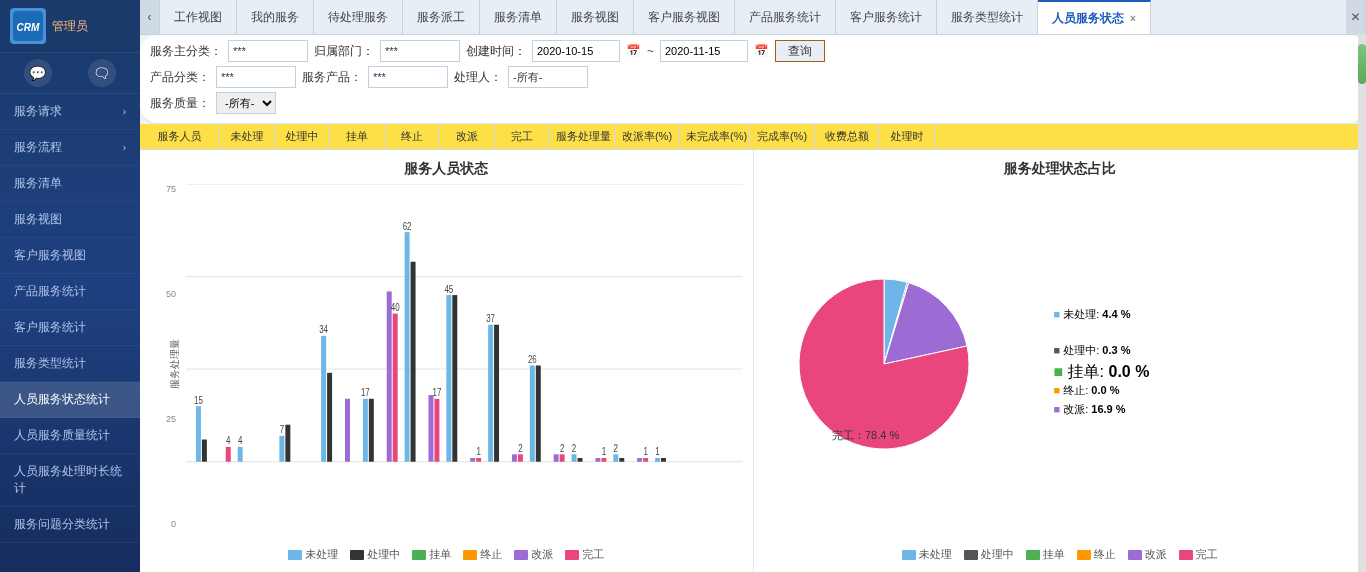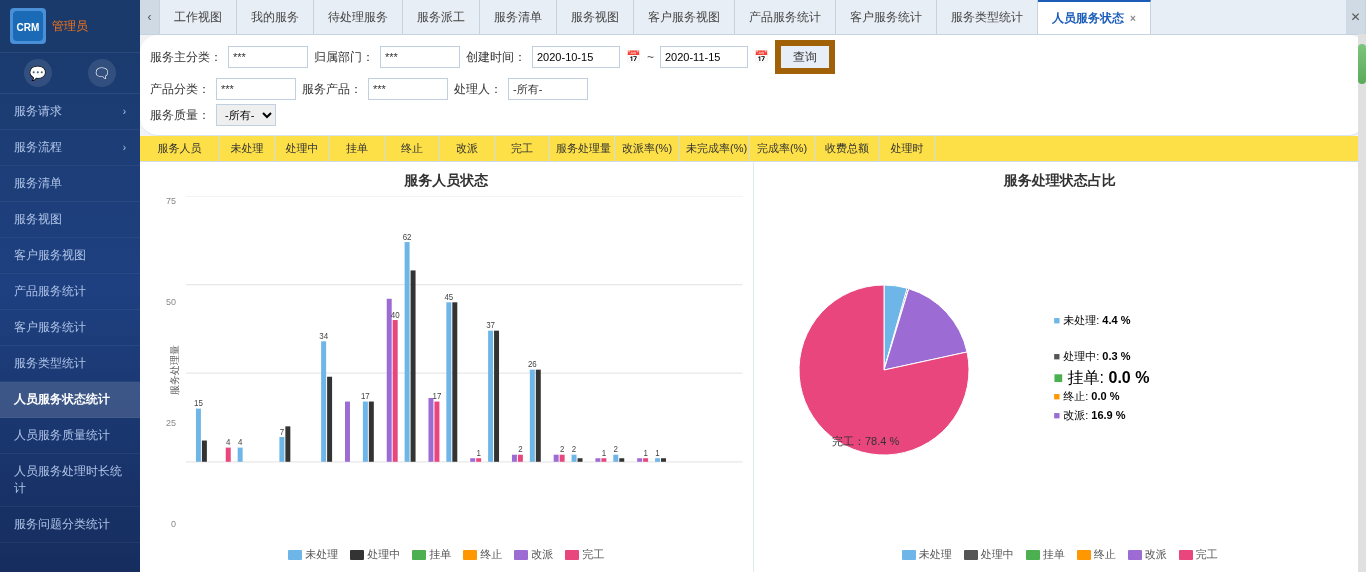--- a/index.html
+++ b/index.html
@@ -3,27 +3,27 @@
   <meta charset="utf-8">
   <style>
     * { box-sizing: border-box; margin: 0; padding: 0; }
     body { font-family: 'Microsoft YaHei', Arial, sans-serif; font-size: 12px; background: #f0f2f5; overflow: hidden; }
     
     .app-container { display: flex; width: 1366px; height: 572px; }
     
     
     .sidebar { width: 140px; background: linear-gradient(180deg, #1a3a6b 0%, #1e4080 50%, #162d5e 100%); display: flex; flex-direction: column; flex-shrink: 0; }
     .sidebar-header { display: flex; align-items: center; padding: 8px 10px; background: #1a3a6b; border-bottom: 1px solid #2a4a7b; }
-    .sidebar-logo { width: 36px; height: 36px; background: #4a90d9; border-radius: 4px; display: flex; align-items: center; justify-content: center; color: white; font-size: 10px; font-weight: bold; margin-right: 6px; flex-shrink: 0; }
-    .sidebar-username { color: #f97316; font-size: 12px; }
+    .sidebar-logo { width: 36px; height: 36px; background: #4a90d9; border-radius: 4px; display: flex; align-items: center; justify-content: center; color: white; font-size: 10px; font-weight: bold; margin-right: 6px; flex-shrink: 0; font-style: italic; }
+    .sidebar-username { color: #fdba74; font-size: 12px; }
     .sidebar-icons { display: flex; justify-content: space-around; padding: 6px; border-bottom: 1px solid #2a4a7b; }
     .sidebar-icon-btn { width: 28px; height: 28px; border-radius: 50%; background: rgba(255,255,255,0.1); display: flex; align-items: center; justify-content: center; color: white; font-size: 14px; cursor: pointer; }
     .sidebar-nav { flex: 1; overflow-y: auto; }
     .nav-item { color: #b0c4e8; padding: 9px 14px; cursor: pointer; display: flex; justify-content: space-between; align-items: center; border-bottom: 1px solid rgba(255,255,255,0.05); font-size: 12px; }
-    .nav-item.active { background: rgba(255,255,255,0.15); color: white; font-weight: bold; }
+    .nav-item.active { background: rgba(255,255,255,0.15); color: white; font-weight: normal; }
     .nav-item .arrow { font-size: 10px; }
     
     
     .main-content { flex: 1; display: flex; flex-direction: column; overflow: hidden; }
     
     
     .tab-bar { background: #e8eef5; border-bottom: 1px solid #c5d3e0; display: flex; align-items: center; min-height: 34px; flex-shrink: 0; }
     .tab-nav-btn { width: 20px; height: 34px; background: #d0dae5; display: flex; align-items: center; justify-content: center; cursor: pointer; color: #555; flex-shrink: 0; border-right: 1px solid #c5d3e0; }
     .tab { padding: 6px 14px; cursor: pointer; color: #444; border-right: 1px solid #c5d3e0; white-space: nowrap; font-size: 12px; display: flex; align-items: center; gap: 4px; height: 34px; }
     .tab.active { background: white; color: #1a5cb8; border-top: 2px solid #1a5cb8; font-weight: bold; }
@@ -31,21 +31,21 @@
     
     
     .filter-bar { background: white; padding: 5px 10px; border-bottom: 1px solid #d9e5f0; flex-shrink: 0; border-radius: 18px; }
     .filter-row { display: flex; align-items: center; gap: 6px; margin-bottom: 4px; flex-wrap: wrap; }
     .filter-label { color: #333; font-size: 12px; white-space: nowrap; }
     .filter-input { border: 1px solid #c0d0e0; padding: 2px 4px; font-size: 11px; height: 22px; min-width: 80px; color: #333; }
     .filter-date { border: 1px solid #c0d0e0; padding: 2px 4px; font-size: 11px; height: 22px; width: 88px; }
     .date-icon { color: #555; font-size: 12px; cursor: pointer; }
     .date-sep { color: #555; }
     .filter-select { border: 1px solid #c0d0e0; padding: 2px 4px; font-size: 11px; height: 22px; }
-    .btn-query { background: #e8eef8; border: 6px solid #a16207; padding: 2px 12px; font-size: 12px; cursor: pointer; height: 34px; color: #333; }
+    .btn-query { background: #e8eef8; border: 1px solid #a16207; padding: 2px 12px; font-size: 12px; cursor: pointer; height: 22px; color: #333; }
     
     
     .table-header { background: #fde047; border-bottom: 1px solid #d0dce8; display: flex; flex-shrink: 0; }
     .th-cell { padding: 5px 6px; border-right: 1px solid #d0dce8; color: #333; font-size: 11px; text-align: center; white-space: nowrap; }
     
     
     .charts-area { flex: 1; display: flex; overflow: hidden; background: white; }
     
     .chart-section { flex: 1; padding: 10px; display: flex; flex-direction: column; }
     .chart-section.left { border-right: 1px solid #e0e8f0; }

